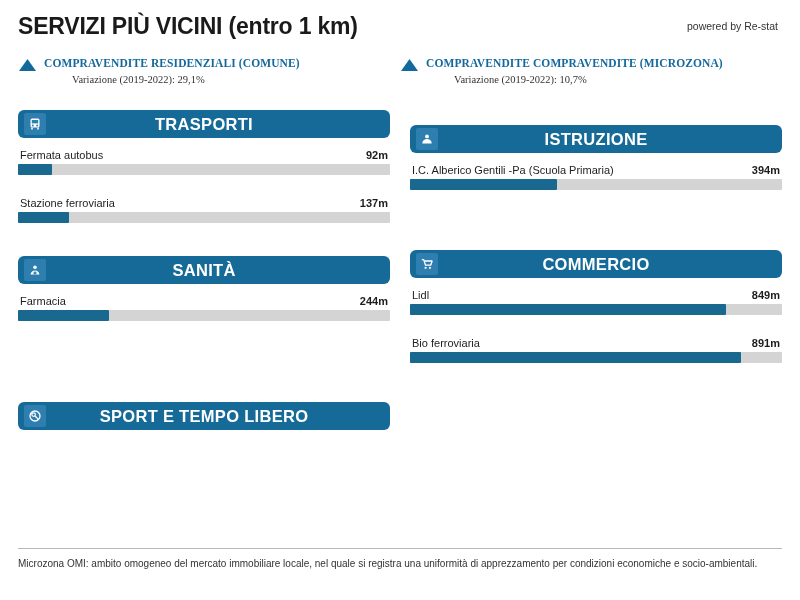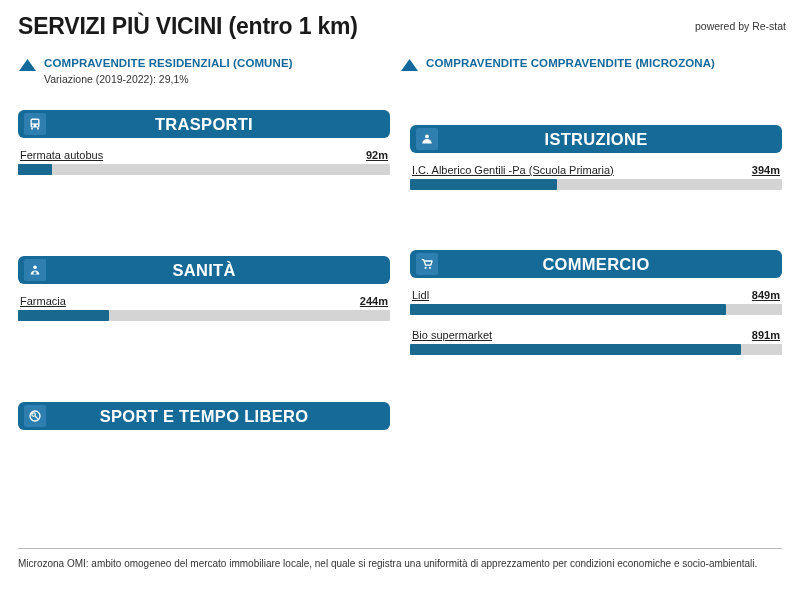--- a/index.html
+++ b/index.html
@@ -24,53 +24,55 @@
   }
   .title {
     font-size: 23px;
     font-weight: bold;
     letter-spacing: -0.2px;
     color: #1a1a1a;
     line-height: 28px;
   }
   .powered {
     position: absolute;
-    right: 0; top: 8px;
+    right: 8px; top: 8px;
     font-size: 10.5px;
     color: #333;
   }
   
   .indicators {
     position: absolute;
     left: 18px; top: 56px;
     width: 764px;
     display: flex;
   }
   .ind {
     width: 382px;
     position: relative;
     padding-left: 26px;
+    font-family: Liberation Serif, serif;
   }
   .ind .tri {
     position: absolute;
     left: 0; top: 2px;
     width: 19px; height: 15px;
   }
   .ind .ind-title {
     font-size: 11.5px;
     font-weight: bold;
     color: #14699c;
     letter-spacing: 0.1px;
     line-height: 14px;
   }
   .ind .ind-sub {
     margin-top: 3px;
     font-size: 10.5px;
     color: #333;
     line-height: 13px;
+    margin-left: 28px;
   }
   
   .cats {
     position: absolute;
     left: 18px; top: 110px;
     width: 764px;
   }
   .cat {
     position: absolute;
     width: 372px;
@@ -95,21 +97,21 @@
     justify-content: center;
   }
   .cat-head .badge svg { display: block; }
   .cat-title {
     color: #ffffff;
     font-size: 16.5px;
     font-weight: bold;
     letter-spacing: 0.3px;
   }
   .items { margin-top: 11px; }
-  .item { margin-bottom: 14px; text-decoration: underline; }
+  .item { margin-bottom: 22px; }
   .item-row {
     display: flex;
     justify-content: space-between;
     align-items: baseline;
     font-size: 11px;
     color: #1d1d1d;
     padding: 0 2px 3px 2px;
   }
   .item-label { white-space: nowrap; overflow: hidden; text-overflow: ellipsis; }
   .item-value { font-weight: bold; font-size: 11px; padding-left: 34px; }
@@ -163,20 +165,21 @@
       <div class="ind-title">COMPRAVENDITE RESIDENZIALI (COMUNE)</div>
       <div class="ind-sub">Variazione (2019-2022): 29,1%</div>
     </div>
     <div class="ind">
       <span class="tri">
         <svg width="19" height="15" viewBox="0 0 19 15">
             <polygon points="9.5,1 18,13 1,13" fill="#14699c"></polygon>
           </svg>
       </span>
       <div class="ind-title">COMPRAVENDITE COMPRAVENDITE (MICROZONA)</div>
+      <div class="ind-sub">Variazione (2019-2022): 10,7%</div>
     </div>
   </div>
 
   <div class="cats">
 
     <div class="cat" style="left:0; top:0;">
       <div class="cat-head">
         <span class="badge">
           <svg width="14" height="14" viewBox="0 0 14 14">
             <rect x="2.5" y="1.5" width="9" height="9" rx="1.6" fill="#ffffff"></rect>
@@ -192,20 +195,29 @@
       <div class="items">
         <div class="item">
           <div class="item-row">
             <span class="item-label">Fermata autobus</span>
             <span class="item-value">92m</span>
           </div>
           <div class="bar-bg">
             <div class="bar-fill" style="width:9.2%"></div>
           </div>
         </div>
+        <div class="item">
+          <div class="item-row">
+            <span class="item-label">Stazione ferroviaria</span>
+            <span class="item-value">137m</span>
+          </div>
+          <div class="bar-bg">
+            <div class="bar-fill" style="width:13.7%"></div>
+          </div>
+        </div>
       </div>
     </div>
 
     <div class="cat" style="left:392px; top:15px;">
       <div class="cat-head">
         <span class="badge">
           <svg width="14" height="14" viewBox="0 0 14 14">
             <circle cx="7" cy="4.4" r="1.9" fill="#ffffff"></circle>
             <path d="M2.3 11.5c0-2.6 2.1-4.4 4.7-4.4s4.7 1.8 4.7 4.4z" fill="#ffffff"></path>
           </svg>
@@ -266,21 +278,21 @@
           <div class="item-row">
             <span class="item-label">Lidl</span>
             <span class="item-value">849m</span>
           </div>
           <div class="bar-bg">
             <div class="bar-fill" style="width:84.9%"></div>
           </div>
         </div>
         <div class="item">
           <div class="item-row">
-            <span class="item-label">Bio supermarket</span>
+            <span class="item-label">Bio ferroviaria</span>
             <span class="item-value">891m</span>
           </div>
           <div class="bar-bg">
             <div class="bar-fill" style="width:89.1%"></div>
           </div>
         </div>
       </div>
     </div>
 
     <div class="cat" style="left:0; top:292px;">

